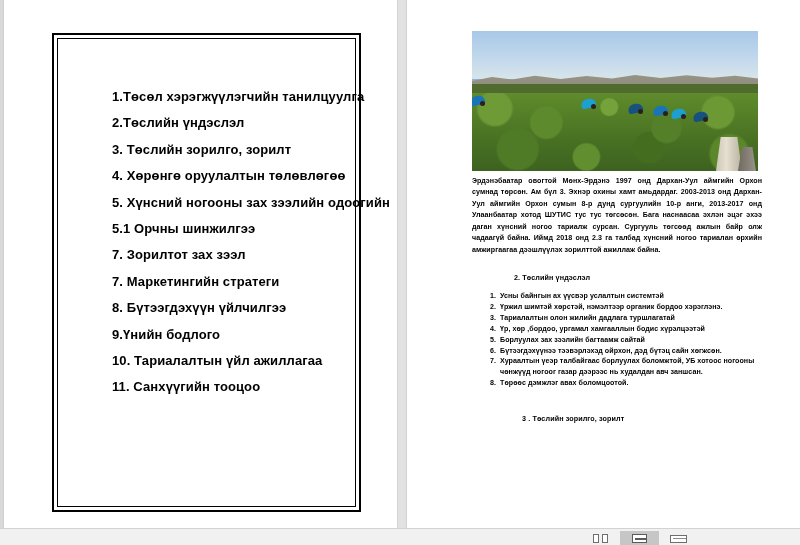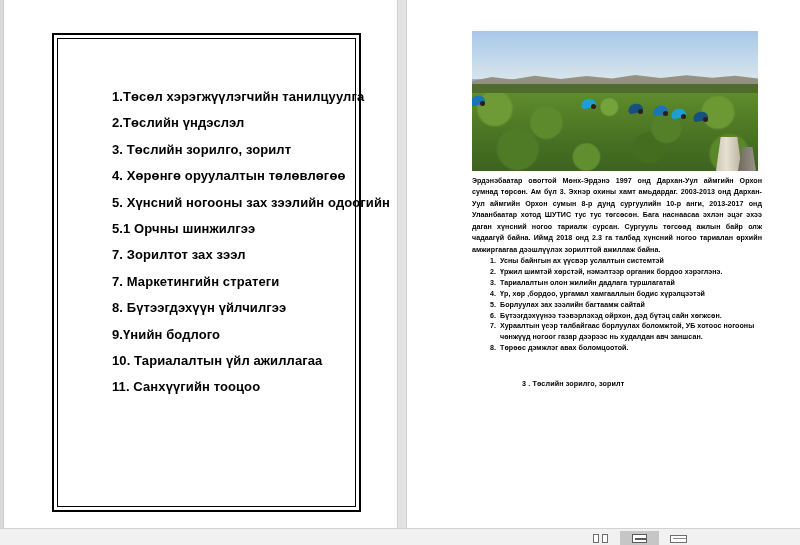--- a/index.html
+++ b/index.html
@@ -332,20 +332,21 @@
             </div>
           <div class="sack"></div>
           <div class="sack2"></div>
         </div>
       </div>
 
       <div class="r-content">
 
         <div class="para">Эрдэнэбаатар овогтой Мөнх-Эрдэнэ 1997 онд Дархан-Уул аймгийн Орхон сумнад төрсөн. Ам бүл 3. Эхнэр охины хамт амьдардаг. 2003-2013 онд Дархан-Уул аймгийн Орхон сумын 8-р дунд сургуулийн 10-р анги, 2013-2017 онд Улаанбаатар хотод ШУТИС тус тус төгсөсөн. Бага наснаасаа эхлэн эцэг эхээ даган хүнсний ногоо тариалж сурсан. Сургууль төгсөөд ажлын байр олж чадаагүй байна. Иймд 2018 онд 2.3 га талбад хүнсний ногоо тариалан өрхийн амжиргаагаа дээшлүүлэх зорилттой ажиллаж байна.</div>
 
+        <div class="h-num h2-sec">2.  Төслийн үндэслэл</div>
         <ol class="numlist">
           <li><span class="li-num">1.</span><span>Усны байнгын ах үүсвэр услалтын системтэй</span></li>
           <li><span class="li-num">2.</span><span>Үржил шимтэй хөрстэй, нэмэлтээр органик бордоо хэрэглэнэ.</span></li>
           <li><span class="li-num">3.</span><span>Тариалалтын олон жилийн дадлага туршлагатай</span></li>
           <li><span class="li-num">4.</span><span>Үр, хөр ,бордоо, ургамал хамгааллын бодис хүрэлцээтэй</span></li>
           <li><span class="li-num">5.</span><span>Борлуулах зах зээлийн багтаамж сайтай</span></li>
           <li><span class="li-num">6.</span><span>Бүтээгдэхүүнээ тээвэрлэхэд ойрхон, дэд бүтэц сайн хөгжсөн.</span></li>
           <li><span class="li-num">7.</span><span>Хураалтын үеэр талбайгаас борлуулах боломжтой, УБ хотоос ногооны чөнжүүд ногоог газар дээрээс нь худалдан авч заншсан.</span></li>
           <li><span class="li-num">8.</span><span>Төрөөс дэмжлэг авах боломцоотой.</span></li>
         </ol>

